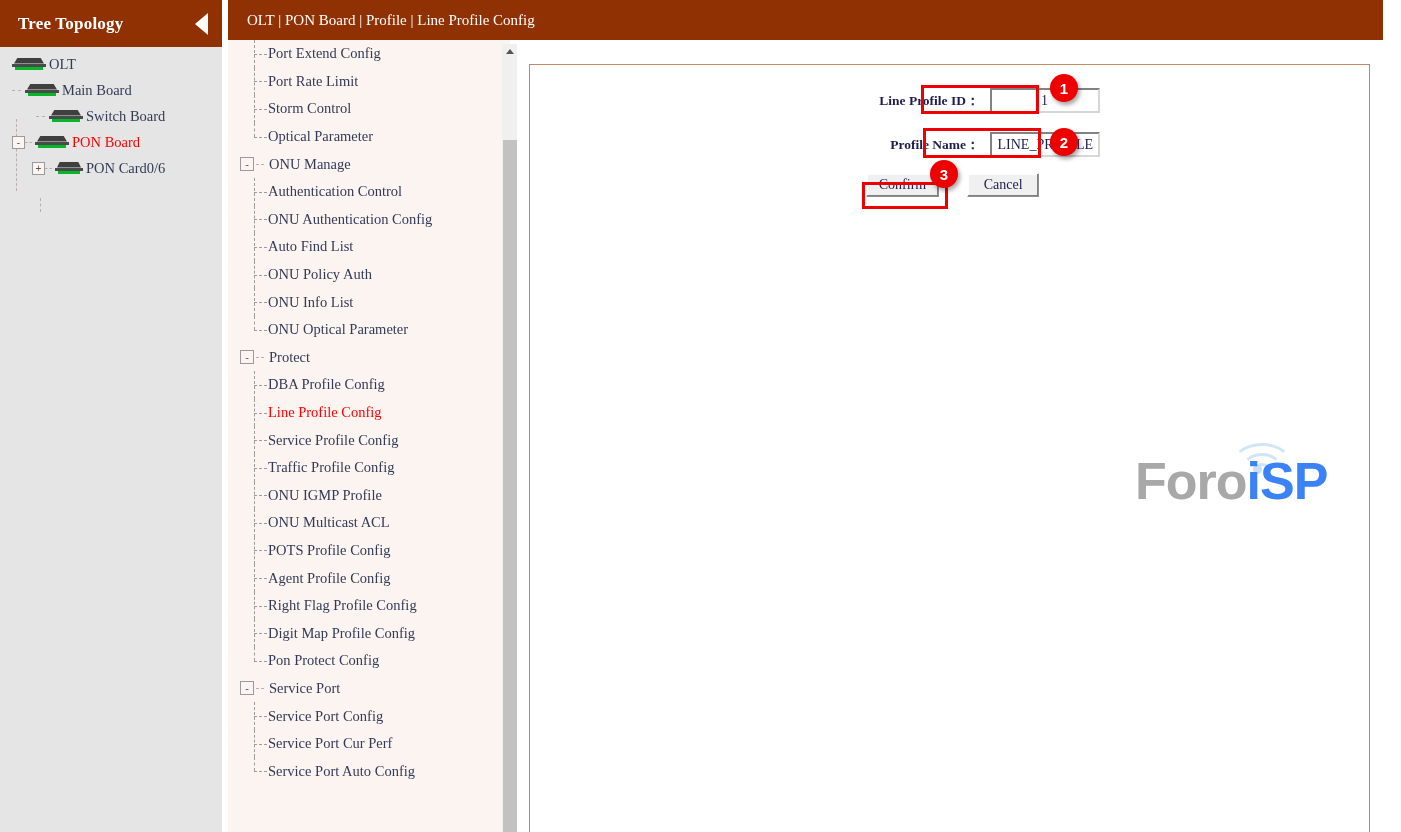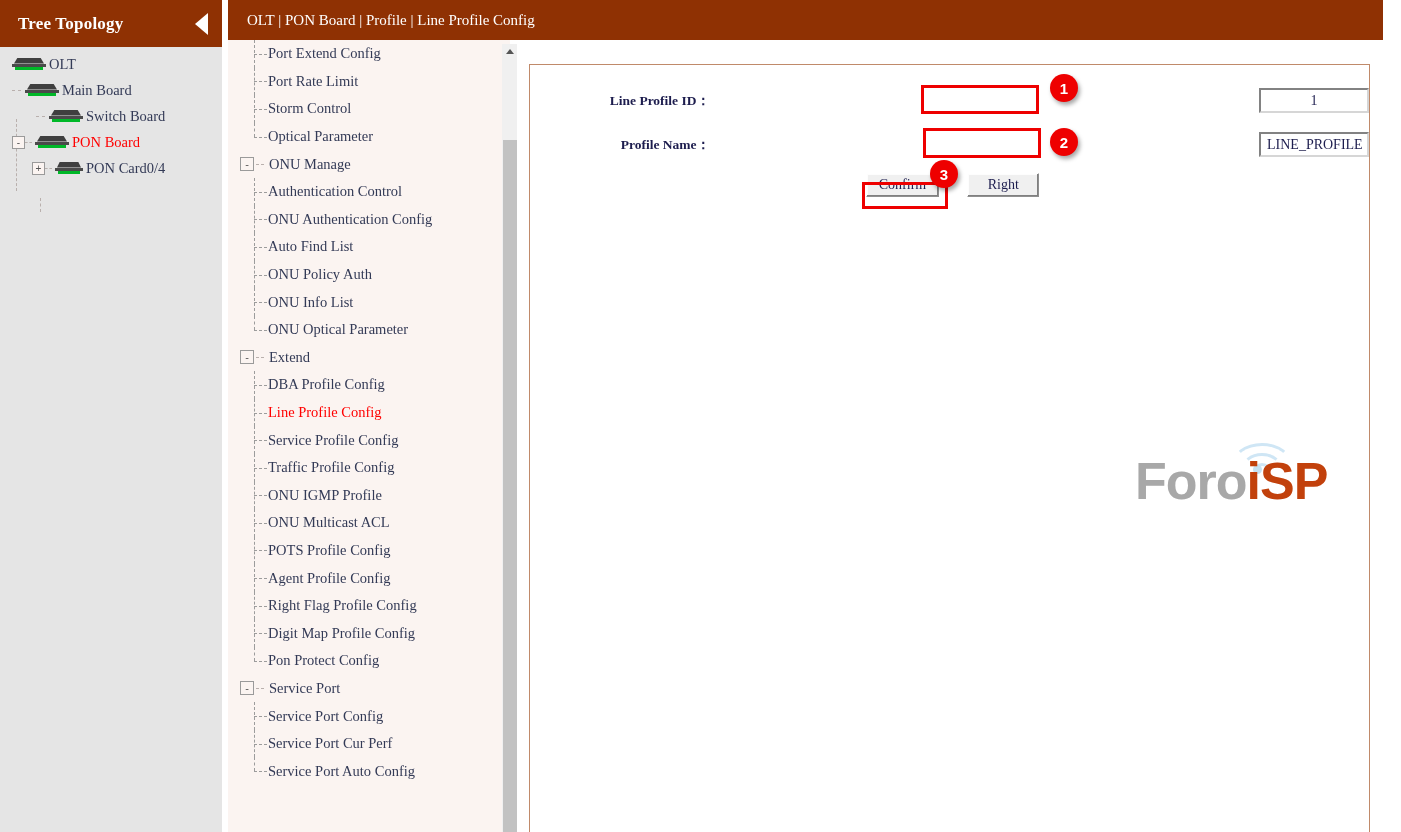--- a/index.html
+++ b/index.html
@@ -104,21 +104,21 @@
   }
 
   
   #content{
     position:absolute;left:529px;top:64px;width:841px;height:770px;
     background:#ffffff;border:1px solid #c08a6a;box-sizing:border-box;
   }
 
   
   #form{position:absolute;left:0;top:0;width:100%;}
-  .frow{display:flex;align-items:center;justify-content:space-between;margin-top:0;}
+  .frow{display:flex;align-items:center;justify-content:center;margin-top:0;}
   .flabel{
     width:190px;text-align:right;padding-right:10px;
     font-size:13.5px;color:#1d1d4e;font-family:"Liberation Serif", serif;font-weight:bold;
     box-sizing:border-box;
   }
   .finput{
     width:110px;height:25px;box-sizing:border-box;
     border:2px inset #d6d6d6;background:#ffffff;
     font-size:14px;color:#1d1d4e;text-align:center;
     font-family:"Liberation Serif", serif;outline:none;
@@ -145,21 +145,21 @@
     box-shadow:2px 3px 4px rgba(0,0,0,.35);
   }
 
   
   #watermark{
     position:absolute;left:605px;top:372px;width:200px;height:72px;
     font-family:"Liberation Sans", sans-serif;pointer-events:none;user-select:none;
   }
   #wm-text{position:absolute;left:0;top:14px;font-size:52px;font-weight:bold;letter-spacing:-1px;}
   #wm-text .a{color:#a8a8a8;}
-  #wm-text .b{color:#c2410c;}
+  #wm-text .b{color:#3b82f6;}
   .arc{position:absolute;border:3px solid #cfe6f5;border-bottom-color:transparent;border-left-color:transparent;border-right-color:transparent;border-radius:50%;}
 </style>
 </head>
 <body>
 
 <div id="sidebar">
   <div id="sidebar-header">
     <span id="sidebar-title">Tree Topology</span>
     <span id="collapse-arrow"></span>
   </div>
@@ -209,21 +209,21 @@
     </div>
 
     <div class="tnode" style="padding-left:32px;">
       <span class="exp">+</span>
       <span class="m-exp-dash" style="width:7px;border-top:1px dashed #b9b0ad;margin-right:3px;"></span>
       <span class="dev small">
         <span class="top"></span>
           <span class="base"></span>
           <span class="led"></span>
       </span>
-      <span class="lbl">PON Card0/4</span>
+      <span class="lbl">PON Card0/6</span>
     </div>
   </div>
 </div>
 
 <div id="topbar"></div>
 <div id="breadcrumb">OLT | PON Board | Profile | Line Profile Config</div>
 
 <div id="menu-panel">
   <div id="menu-inner">
       <div class="m-item leaf">
@@ -277,21 +277,21 @@
         <span class="txt">ONU Info List</span>
       </div>
       <div class="m-item leaf">
         <span class="leaf-dash" style="top: 13.8px;"></span>
         <span class="leaf-vert" style="top: 0px; height: 13.8px;"></span>
         <span class="txt">ONU Optical Parameter</span>
       </div>
       <div class="m-item group">
         <span class="m-exp">-</span>
         <span class="m-exp-dash"></span>
-        <span class="txt">Extend</span>
+        <span class="txt">Protect</span>
       </div>
       <div class="m-item leaf">
         <span class="leaf-dash" style="top: 13.8px;"></span>
         <span class="leaf-vert" style="top: 0px; height: 27.6px;"></span>
         <span class="txt">DBA Profile Config</span>
       </div>
       <div class="m-item leaf active">
         <span class="leaf-dash" style="top: 13.8px;"></span>
         <span class="leaf-vert" style="top: 0px; height: 27.6px;"></span>
         <span class="txt">Line Profile Config</span>
@@ -377,21 +377,21 @@
     <div class="frow">
       <span class="flabel">Line Profile ID：</span>
       <input class="finput" value="1" style="">
     </div>
     <div class="frow" style="margin-top:19px;">
       <span class="flabel">Profile Name：</span>
       <input class="finput left" value="LINE_PROFILE" style="">
     </div>
     <div class="btnrow">
       <button class="btn">Confirm</button>
-      <button class="btn">Right</button>
+      <button class="btn">Cancel</button>
     </div>
   </div>
 
   <div id="watermark">
     <div class="arc" style="left:96px;top:6px;width:56px;height:40px;"></div>
     <div class="arc" style="left:106px;top:16px;width:36px;height:28px;"></div>
     <div class="arc" style="left:117px;top:26px;width:14px;height:14px;"></div>
     <div style="position:absolute;left:118px;top:28px;width:9px;height:9px;border-radius:50%;background:#c6e2f3;"></div>
     <div id="wm-text">
       <span class="a">Foro</span><span class="b">iSP</span>

